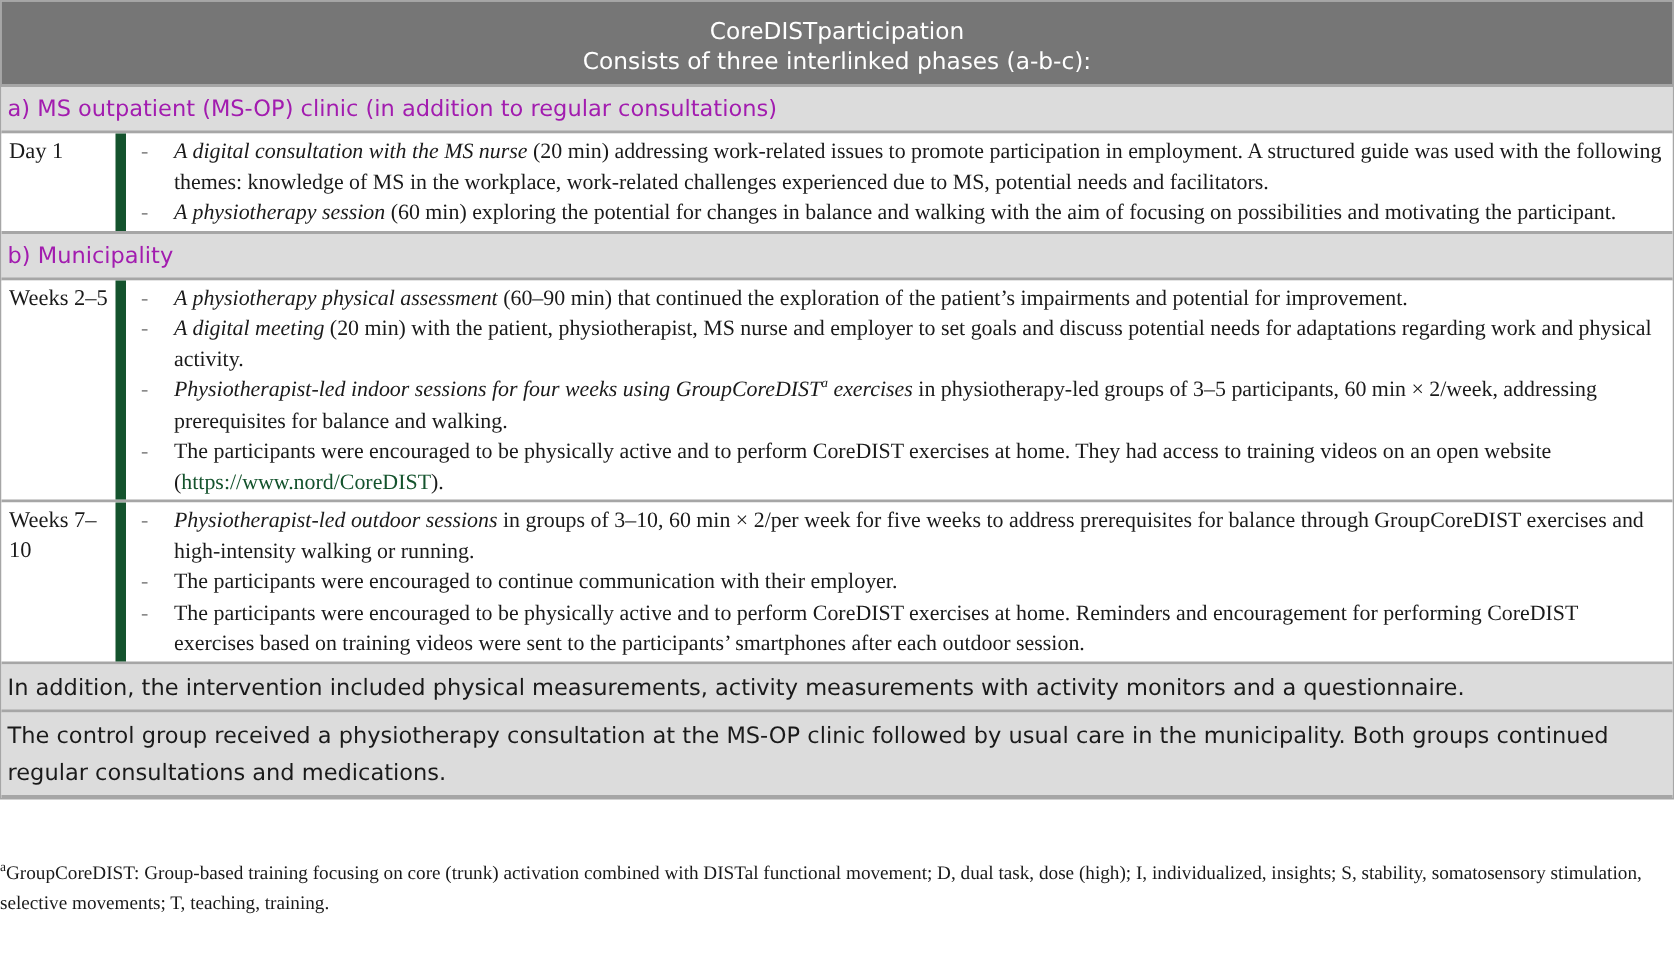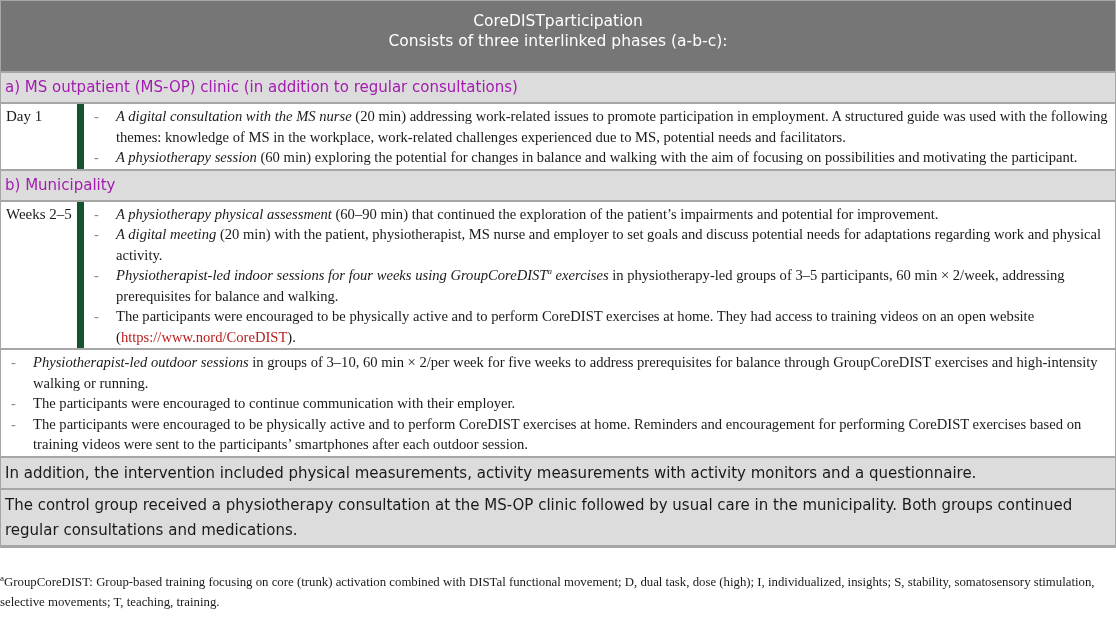--- a/index.html
+++ b/index.html
@@ -5,39 +5,39 @@
   html, body { margin: 0; padding: 0; background: #ffffff; }
   body { width: 1116px; height: 638px; overflow: hidden; position: relative; }
   .tbl {
     position: absolute; left: 0; top: 0; width: 1114px;
     border: 1px solid #a6a6a6; border-collapse: collapse;
     font-family: "Liberation Serif", serif; color: #1a1a1a;
   }
   .hdr {
     background: #767676; color: #ffffff; text-align: center;
     font-family: "DejaVu Sans", sans-serif; font-size: 15.5px; line-height: 20px;
-    height: 72px; box-sizing: border-box; padding-top: 10px;
+    height: 57px; box-sizing: border-box; padding-top: 10px;
     border-bottom: 2px solid #a6a6a6;
   }
   .sec {
     background: #dcdcdc; font-family: "DejaVu Sans", sans-serif; font-size: 15px;
     height: 31px; box-sizing: border-box; padding: 5px 0 0 4px;
     border-bottom: 2px solid #a6a6a6; color: #a21caf;
   }
   .row { display: flex; border-bottom: 2px solid #a6a6a6; background: #fff; }
   .lbl {
     width: 83px; flex: 0 0 83px; box-sizing: border-box; padding: 2px 0 0 5px;
     font-size: 15px; line-height: 20px; border-right: 7px solid #14532d;
   }
   .body { flex: 1; padding: 2px 6px 1px 8px; font-size: 14.6px; line-height: 20.5px; }
   .item { display: flex; }
   .dash { width: 24px; flex: 0 0 24px; color: #888; padding-left: 2px; box-sizing: border-box; }
   .txt { flex: 1; }
   .it { font-style: italic; }
-  .link { color: #b91c1c; }
+  .link { color: #14532d; }
   .note {
     background: #dcdcdc; font-family: "DejaVu Sans", sans-serif; font-size: 15px;
     line-height: 25px; padding: 3px 6px 2px 4px; border-bottom: 2px solid #a6a6a6;
   }
   .note b { font-weight: normal; }
   .foot {
     position: absolute; left: 0; top: 573px; width: 1116px;
     font-family: "Liberation Serif", serif; font-size: 12.8px; line-height: 19.5px; color: #1a1a1a;
   }
   sup { font-size: 9px; line-height: 0; }
@@ -83,20 +83,21 @@
         <span class="txt"><span class="it">Physiotherapist-led indoor sessions for four weeks using GroupCoreDIST</span><sup class="it">a</sup><span class="it"> exercises</span><span> in physiotherapy-led groups of 3–5 participants, 60 min × 2/week, addressing prerequisites for balance and walking.</span></span>
       </div>
       <div class="item">
         <span class="dash">-</span>
         <span class="txt"><span>The participants were encouraged to be physically active and to perform CoreDIST exercises at home. They had access to training videos on an open website (</span><span class="link">https://www.nord/CoreDIST</span><span>).</span></span>
       </div>
     </div>
   </div>
 
   <div class="row">
+    <div class="lbl">Weeks 7–10</div>
     <div class="body">
       <div class="item">
         <span class="dash">-</span>
         <span class="txt"><span class="it">Physiotherapist-led outdoor sessions</span><span> in groups of 3–10, 60 min × 2/per week for five weeks to address prerequisites for balance through GroupCoreDIST exercises and high-intensity walking or running.</span></span>
       </div>
       <div class="item">
         <span class="dash">-</span>
         <span class="txt"><span>The participants were encouraged to continue communication with their employer.</span></span>
       </div>
       <div class="item">

